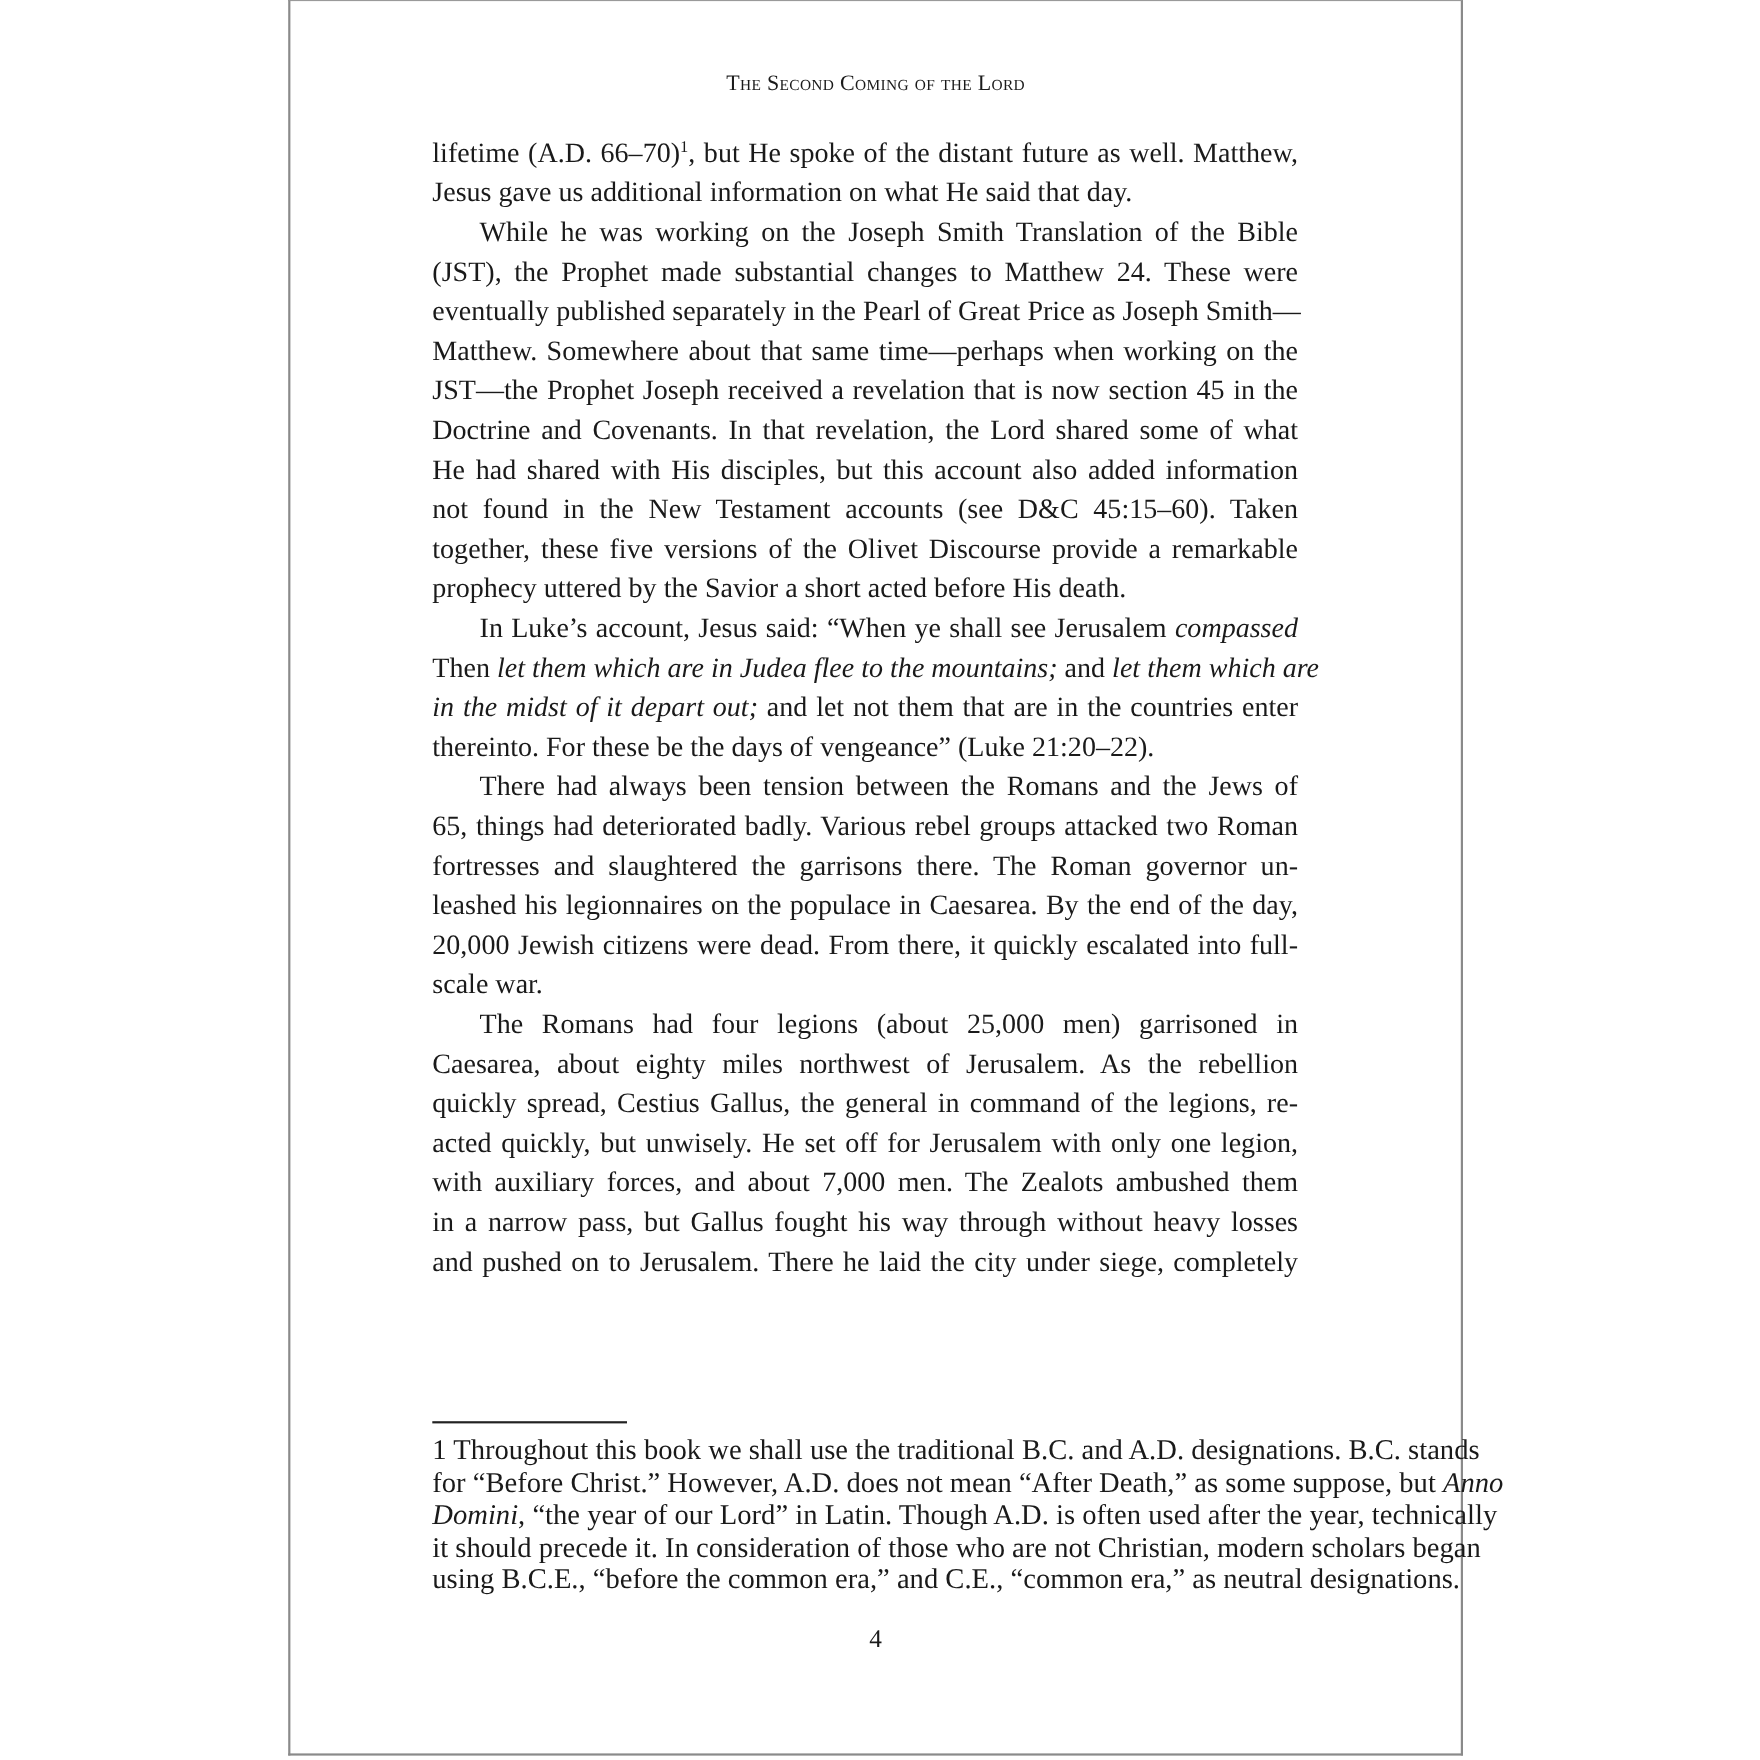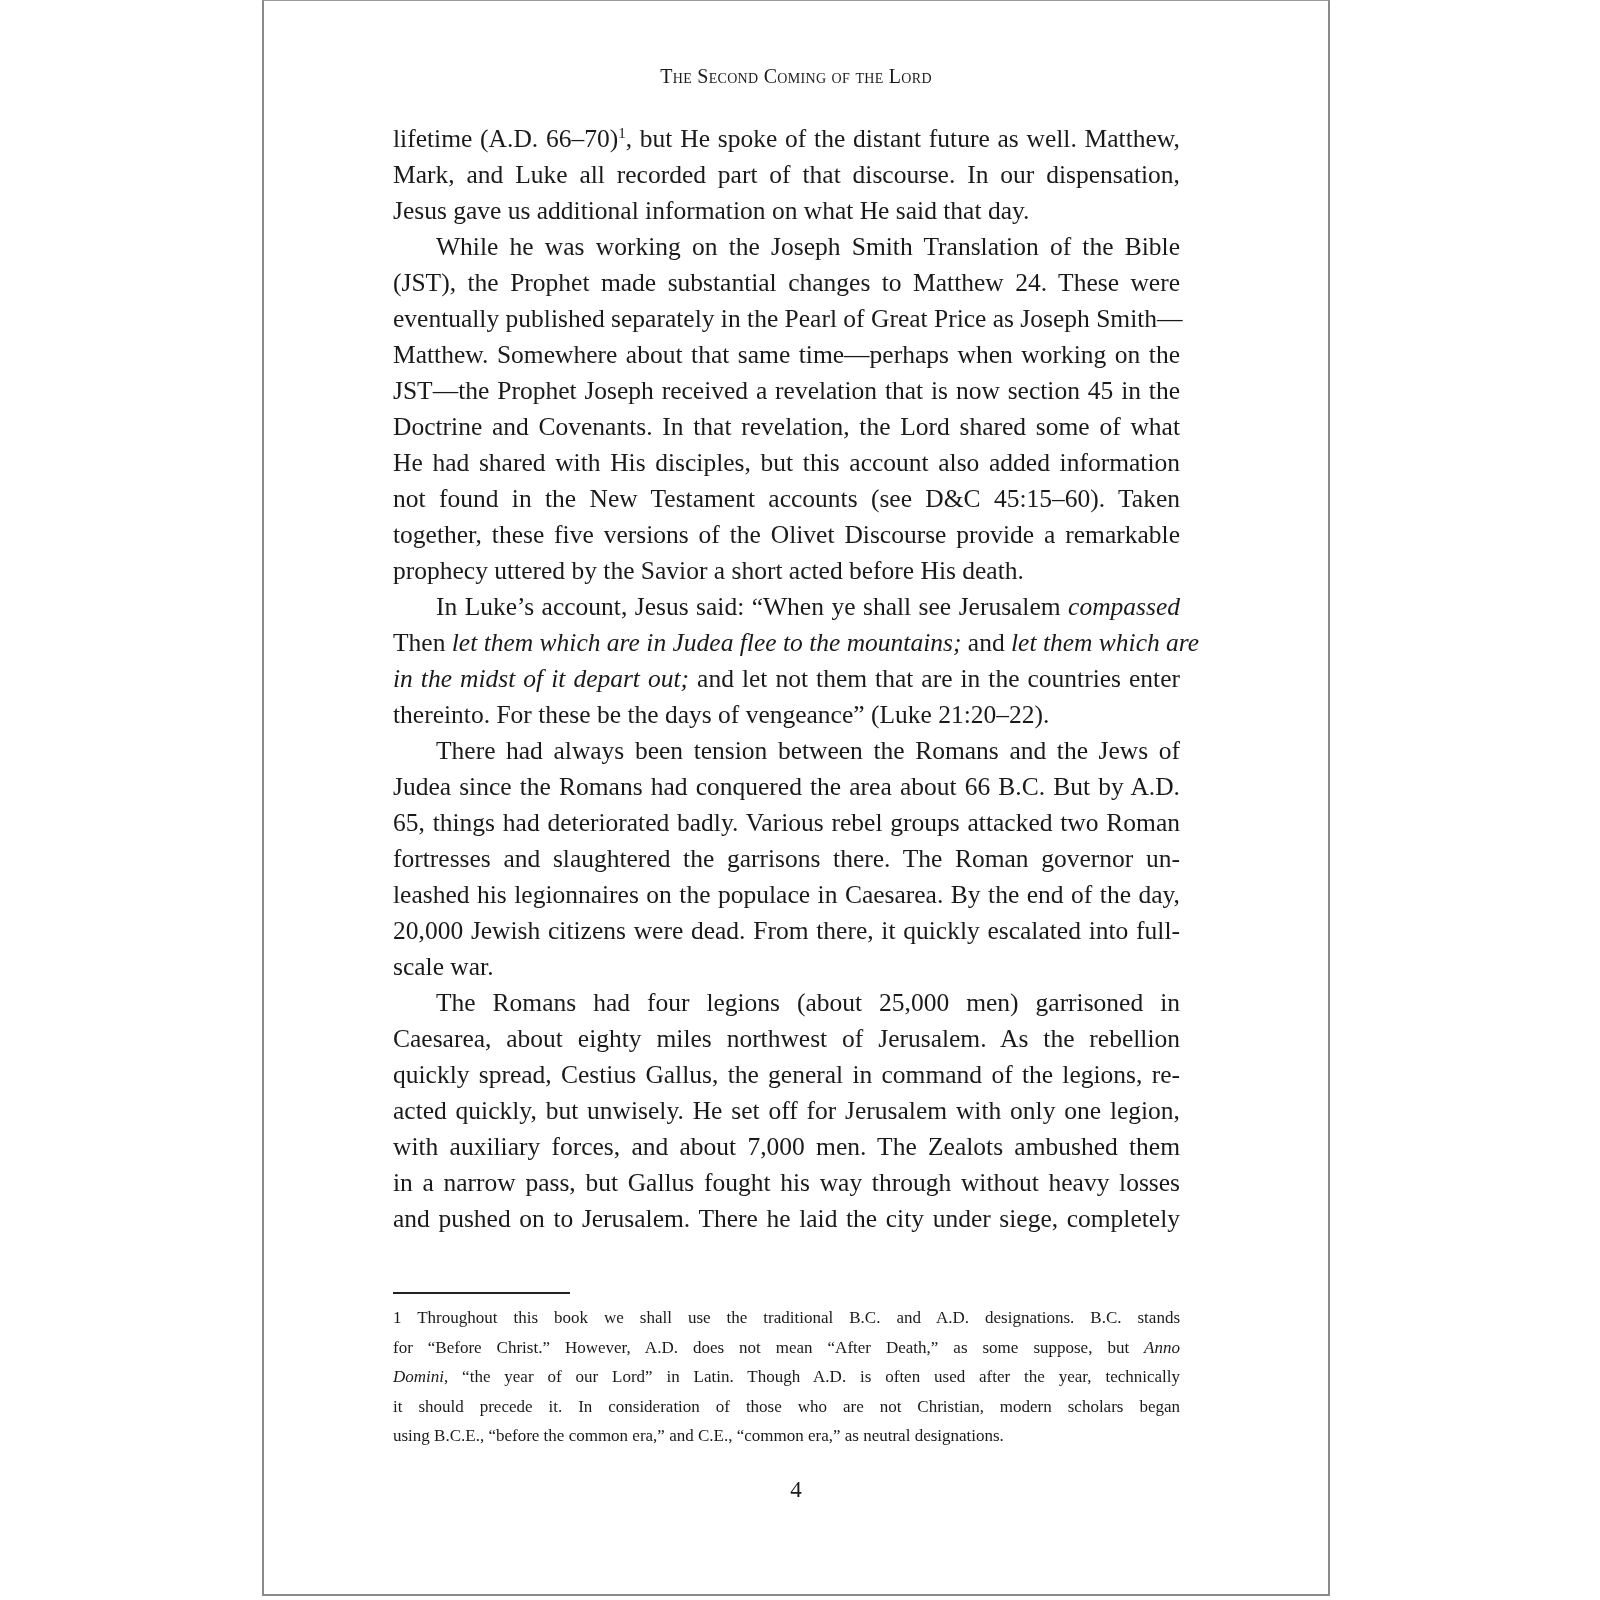--- a/index.html
+++ b/index.html
@@ -24,53 +24,51 @@
   .line.last { text-align-last: left; }
   .line.indent { text-indent: 43px; }
   .it { font-style: italic; }
   sup.fn { font-size: 15px; vertical-align: 9px; line-height: 0; }
   .rule {
     position: absolute; left: 129px; top: 1291px; width: 177px; height: 0;
     border-top: 2px solid #222;
   }
   .footnote {
     position: absolute; left: 129px; top: 1302px; width: 787px;
-    font-family: "Liberation Serif", serif; font-size: 17px; color: #1a1a1a;
+    font-family: "Liberation Serif", serif; font-size: 26px; color: #1a1a1a;
   }
   .footnote .line { height: 29.5px; line-height: 29.5px; }
   .folio {
     position: absolute; left: 0; top: 1476px; width: 100%; text-align: center;
     font-family: "Liberation Serif", serif; font-size: 23px; color: #1a1a1a;
   }
 </style>
 </head>
 <body>
 
 <div class="page">
   <div class="running-head">The Second Coming of the Lord</div>
   <div class="body-text" id="body-text">
       <span class="line"><span>lifetime (A.D. 66–70)</span><sup class="fn">1</sup><span>, but He spoke of the distant future as well. Matthew,</span></span>
-      <span class="line"><span>Mark, and Luke all recorded part of that discourse. In our dispensation,</span></span>
       <span class="line last"><span>Jesus gave us additional information on what He said that day.</span></span>
       <span class="line indent"><span>While he was working on the Joseph Smith Translation of the Bible</span></span>
       <span class="line"><span>(JST), the Prophet made substantial changes to Matthew 24. These were</span></span>
       <span class="line"><span>eventually published separately in the Pearl of Great Price as Joseph Smith—</span></span>
       <span class="line"><span>Matthew. Somewhere about that same time—perhaps when working on the</span></span>
       <span class="line"><span>JST—the Prophet Joseph received a revelation that is now section 45 in the</span></span>
       <span class="line"><span>Doctrine and Covenants. In that revelation, the Lord shared some of what</span></span>
       <span class="line"><span>He had shared with His disciples, but this account also added information</span></span>
       <span class="line"><span>not found in the New Testament accounts (see D&amp;C 45:15–60). Taken</span></span>
       <span class="line"><span>together, these five versions of the Olivet Discourse provide a remarkable</span></span>
       <span class="line last"><span>prophecy uttered by the Savior a short acted before His death.</span></span>
       <span class="line indent"><span>In Luke’s account, Jesus said: “When ye shall see Jerusalem </span><span class="it">compassed</span></span>
       <span class="line"><span>Then </span><span class="it">let them which are in Judea flee to the mountains;</span><span> and </span><span class="it">let them which are</span></span>
       <span class="line"><span class="it">in the midst of it depart out;</span><span> and let not them that are in the countries enter</span></span>
       <span class="line last"><span>thereinto. For these be the days of vengeance” (Luke 21:20–22).</span></span>
       <span class="line indent"><span>There had always been tension between the Romans and the Jews of</span></span>
-      <span class="line"><span>Judea since the Romans had conquered the area about 66 B.C. But by A.D.</span></span>
       <span class="line"><span>65, things had deteriorated badly. Various rebel groups attacked two Roman</span></span>
       <span class="line"><span>fortresses and slaughtered the garrisons there. The Roman governor un-</span></span>
       <span class="line"><span>leashed his legionnaires on the populace in Caesarea. By the end of the day,</span></span>
       <span class="line"><span>20,000 Jewish citizens were dead. From there, it quickly escalated into full-</span></span>
       <span class="line last"><span>scale war.</span></span>
       <span class="line indent"><span>The Romans had four legions (about 25,000 men) garrisoned in</span></span>
       <span class="line"><span>Caesarea, about eighty miles northwest of Jerusalem. As the rebellion</span></span>
       <span class="line"><span>quickly spread, Cestius Gallus, the general in command of the legions, re-</span></span>
       <span class="line"><span>acted quickly, but unwisely. He set off for Jerusalem with only one legion,</span></span>
       <span class="line"><span>with auxiliary forces, and about 7,000 men. The Zealots ambushed them</span></span>

